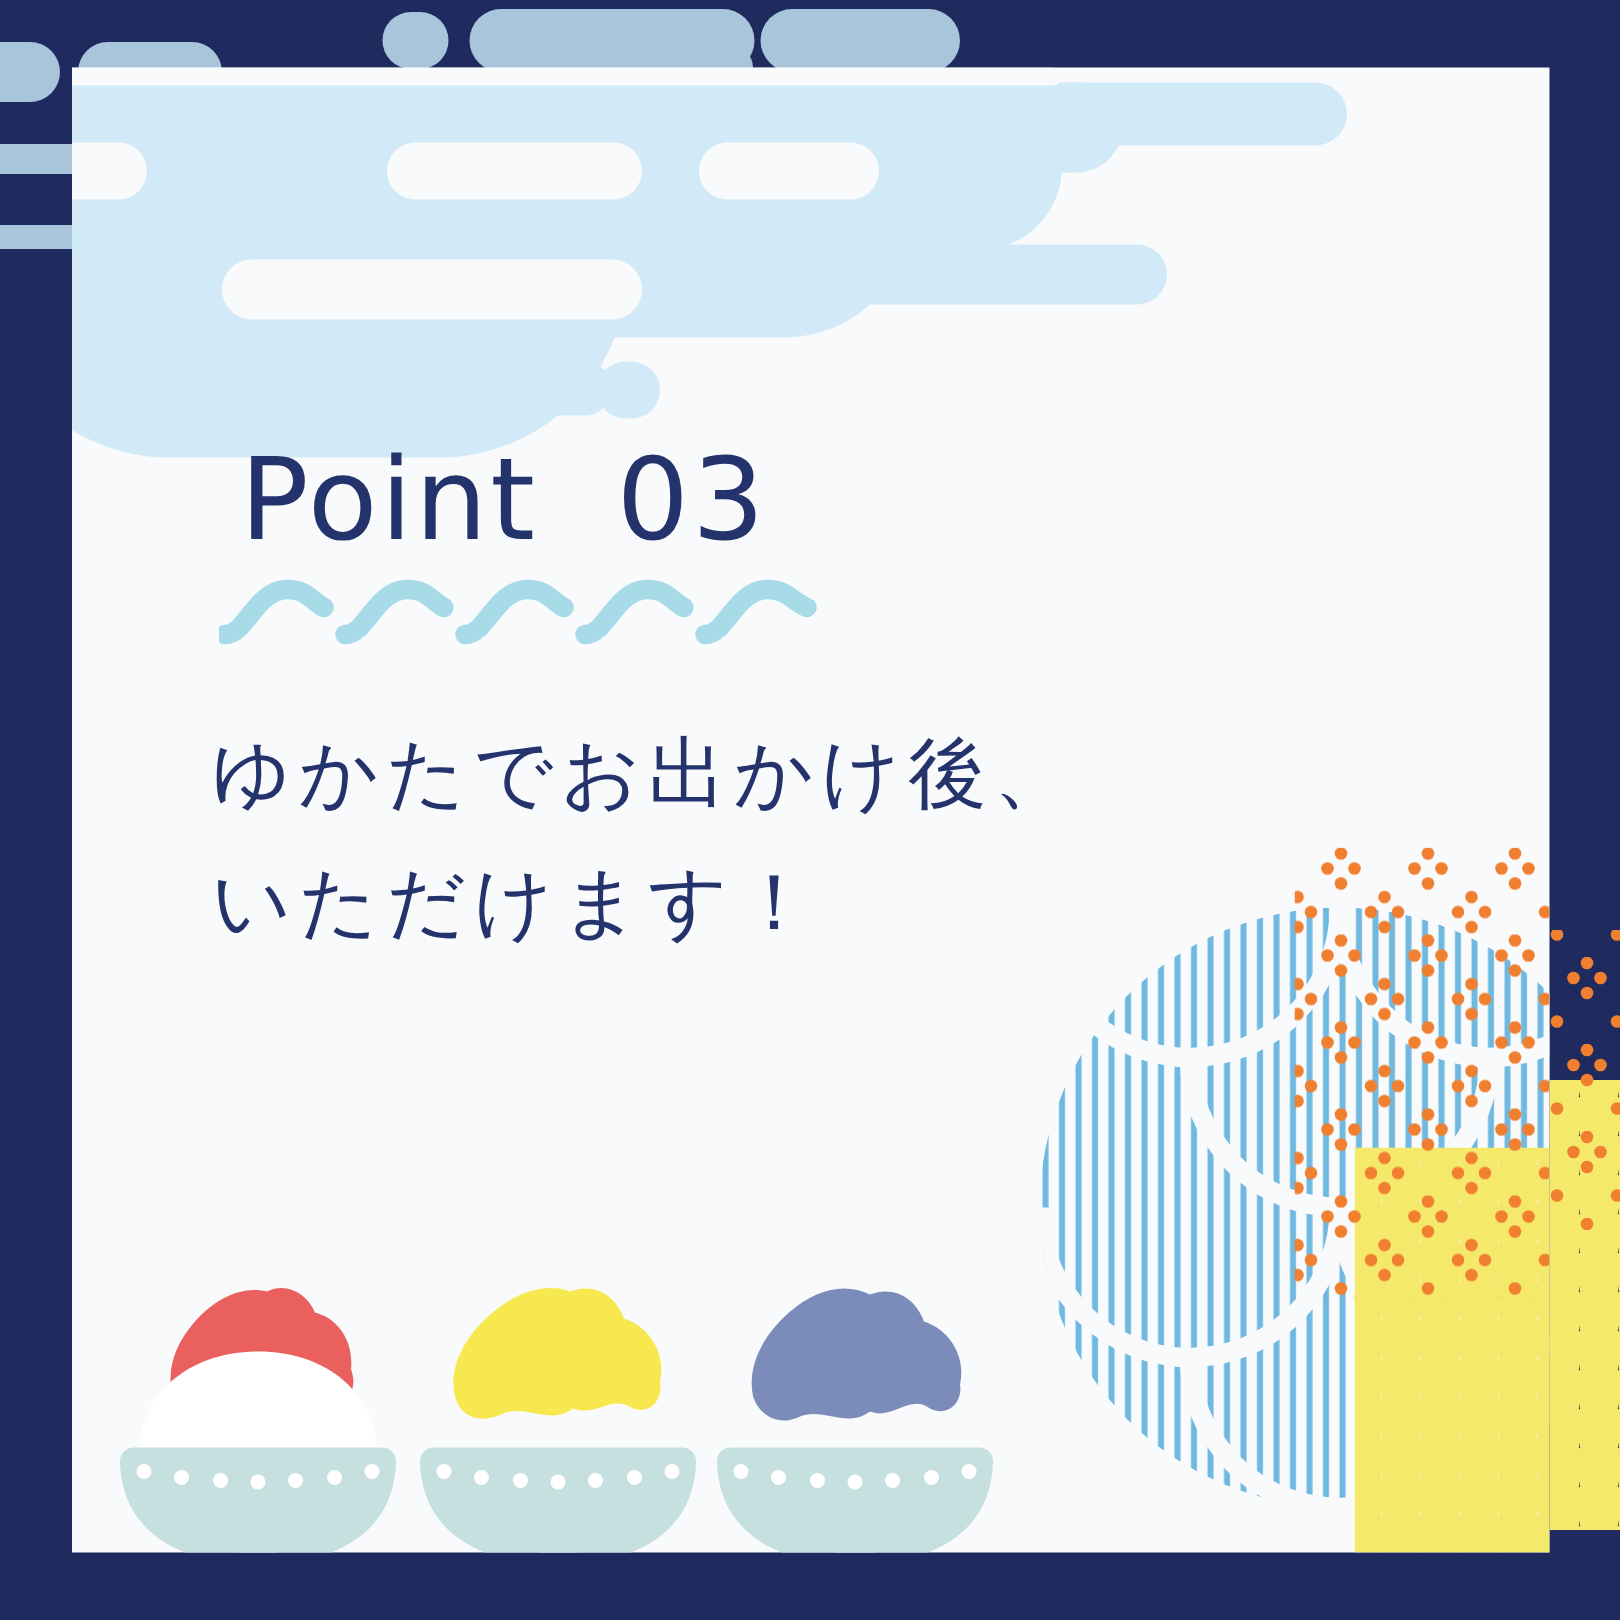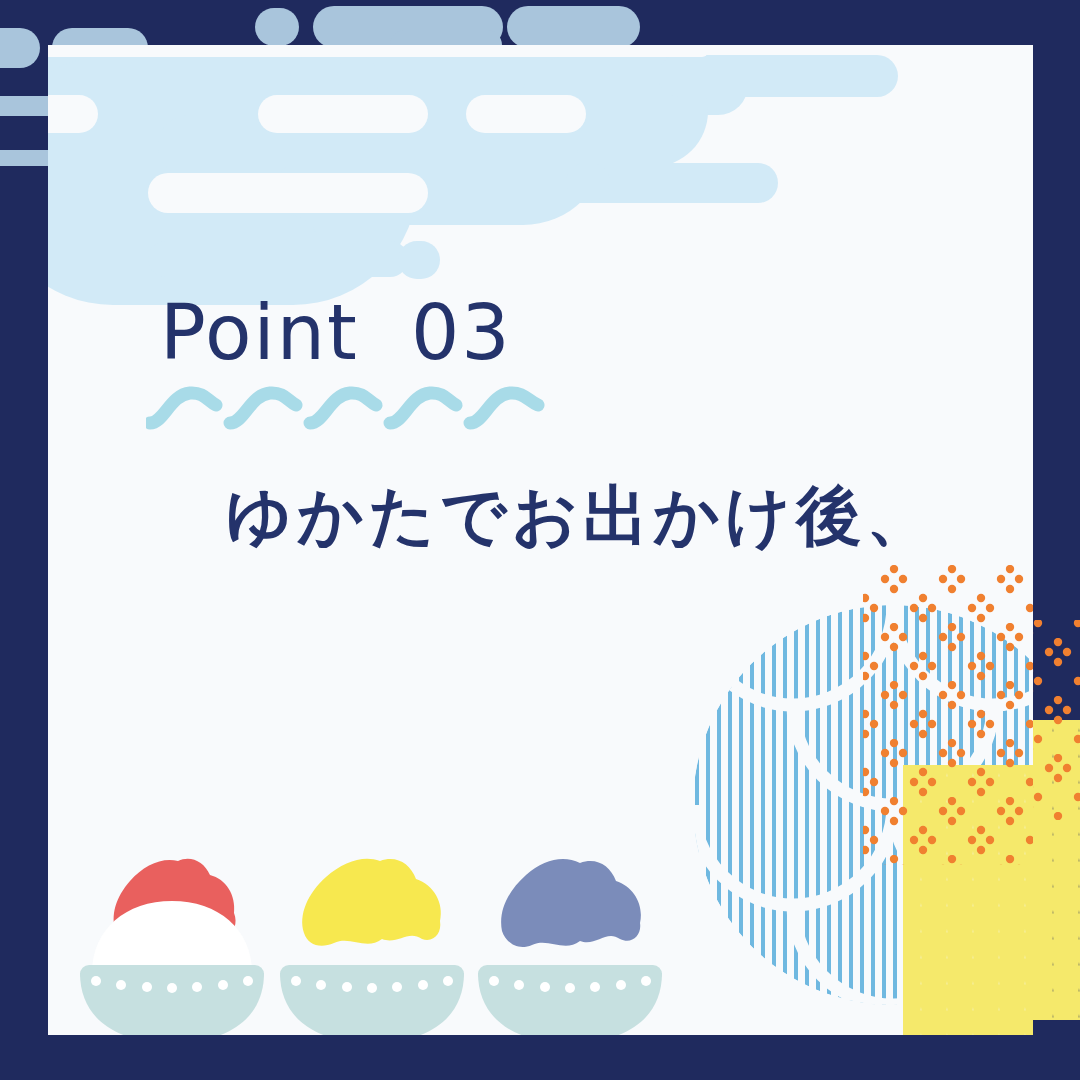--- a/index.html
+++ b/index.html
@@ -8,21 +8,20 @@
     padding: 0;
     background: #1f2a5e;
   }
   #stage {
     position: relative;
     width: 1080px;
     height: 1080px;
     background: #1f2a5e;
     overflow: hidden;
     font-family: "Liberation Sans", "DejaVu Sans", sans-serif;
-    text-align: center;
   }
   
   #panel {
     position: absolute;
     left: 48px;
     top: 45px;
     width: 985px;
     height: 990px;
     background: #f8fafc;
     overflow: hidden;
@@ -54,24 +53,24 @@
     width: 400px;
     height: 56px;
   }
   
   #body-copy {
     position: absolute;
     left: 93px;
     top: 428px;
     width: 880px;
     color: #24336b;
-    font-size: 65px;
+    font-size: 52px;
     line-height: 86px;
     letter-spacing: 5px;
-    font-weight: 700;
+    font-weight: 400;
     font-family: "DejaVu Sans", sans-serif;
   }
   #body-copy div { white-space: pre; }
 
   
   #deco { position: absolute; left: 0; top: 0; width: 1080px; height: 1080px; pointer-events: none; }
 
   
   .kakigori { position: absolute; }
 </style>
@@ -194,20 +193,21 @@
         <path d="M4 48 C18 48 24 20 44 18 C58 17 62 26 70 30"></path>
         <path d="M84 48 C98 48 104 20 124 18 C138 17 142 26 150 30"></path>
         <path d="M164 48 C178 48 184 20 204 18 C218 17 222 26 230 30"></path>
         <path d="M244 48 C258 48 264 20 284 18 C298 17 302 26 310 30"></path>
         <path d="M324 48 C338 48 344 20 364 18 C378 17 382 26 392 30"></path>
       </g>
     </svg>
 
     <div id="body-copy">
       <div>ゆかたでお出かけ後、</div>
+      <div>いただけます！</div>
     </div>
 
     <svg class="kakigori" style="left:10px; top:760px;" width="230" height="250" viewBox="0 0 230 250">
       <path d="M58 128 C52 110 58 92 72 76 C86 60 104 52 120 56 C132 50 146 56 152 70
                C168 74 178 90 176 108 C180 118 176 128 168 132 C150 120 140 136 124 132
                C110 142 96 128 82 134 C72 138 62 136 58 128 Z" fill="#e9605e"></path>
       <path d="M34 168 C34 124 68 96 114 96 C160 96 194 124 194 168 Z" fill="#ffffff"></path>
       <path d="M22 168 L206 168 C206 212 172 238 114 238 C56 238 22 212 22 168 Z" fill="#c6e0e0"></path>
       <rect x="22" y="160" width="184" height="18" rx="9" fill="#c6e0e0"></rect>
       <g fill="#ffffff">

